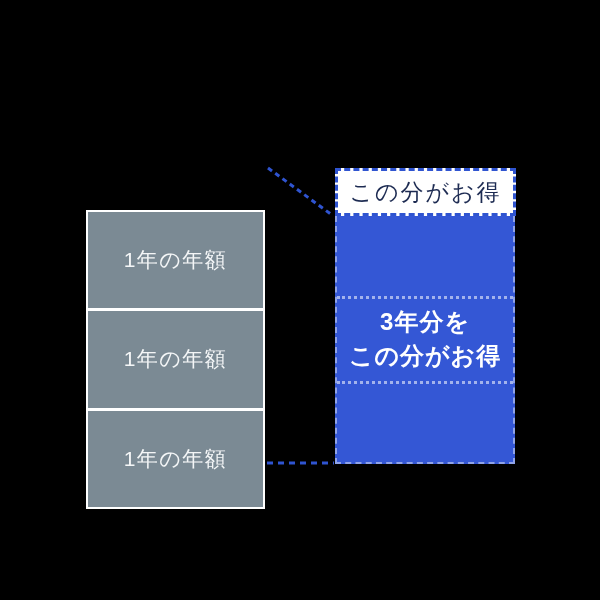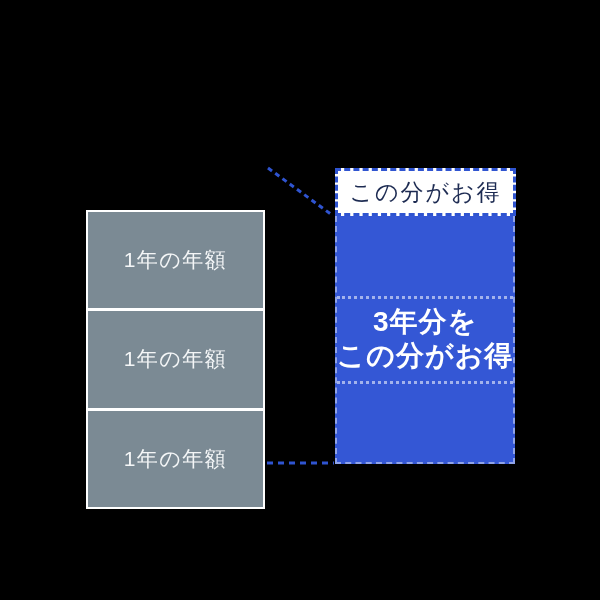--- a/index.html
+++ b/index.html
@@ -89,21 +89,21 @@
     width: 100%;
     height: 0;
     border-top: 3px dotted rgba(255,255,255,0.55);
   }
   .dot-line-1 { top: 80px; }
   .dot-line-2 { top: 165px; }
   .bundle-label {
     position: relative;
     text-align: center;
     color: #ffffff;
-    font-size: 28px;
+    font-size: 24px;
     font-weight: bold;
     line-height: 34px;
     letter-spacing: 1px;
     white-space: nowrap;
   }
   .bundle-label span { display: block; }
 
   
   .connectors {
     position: absolute;

